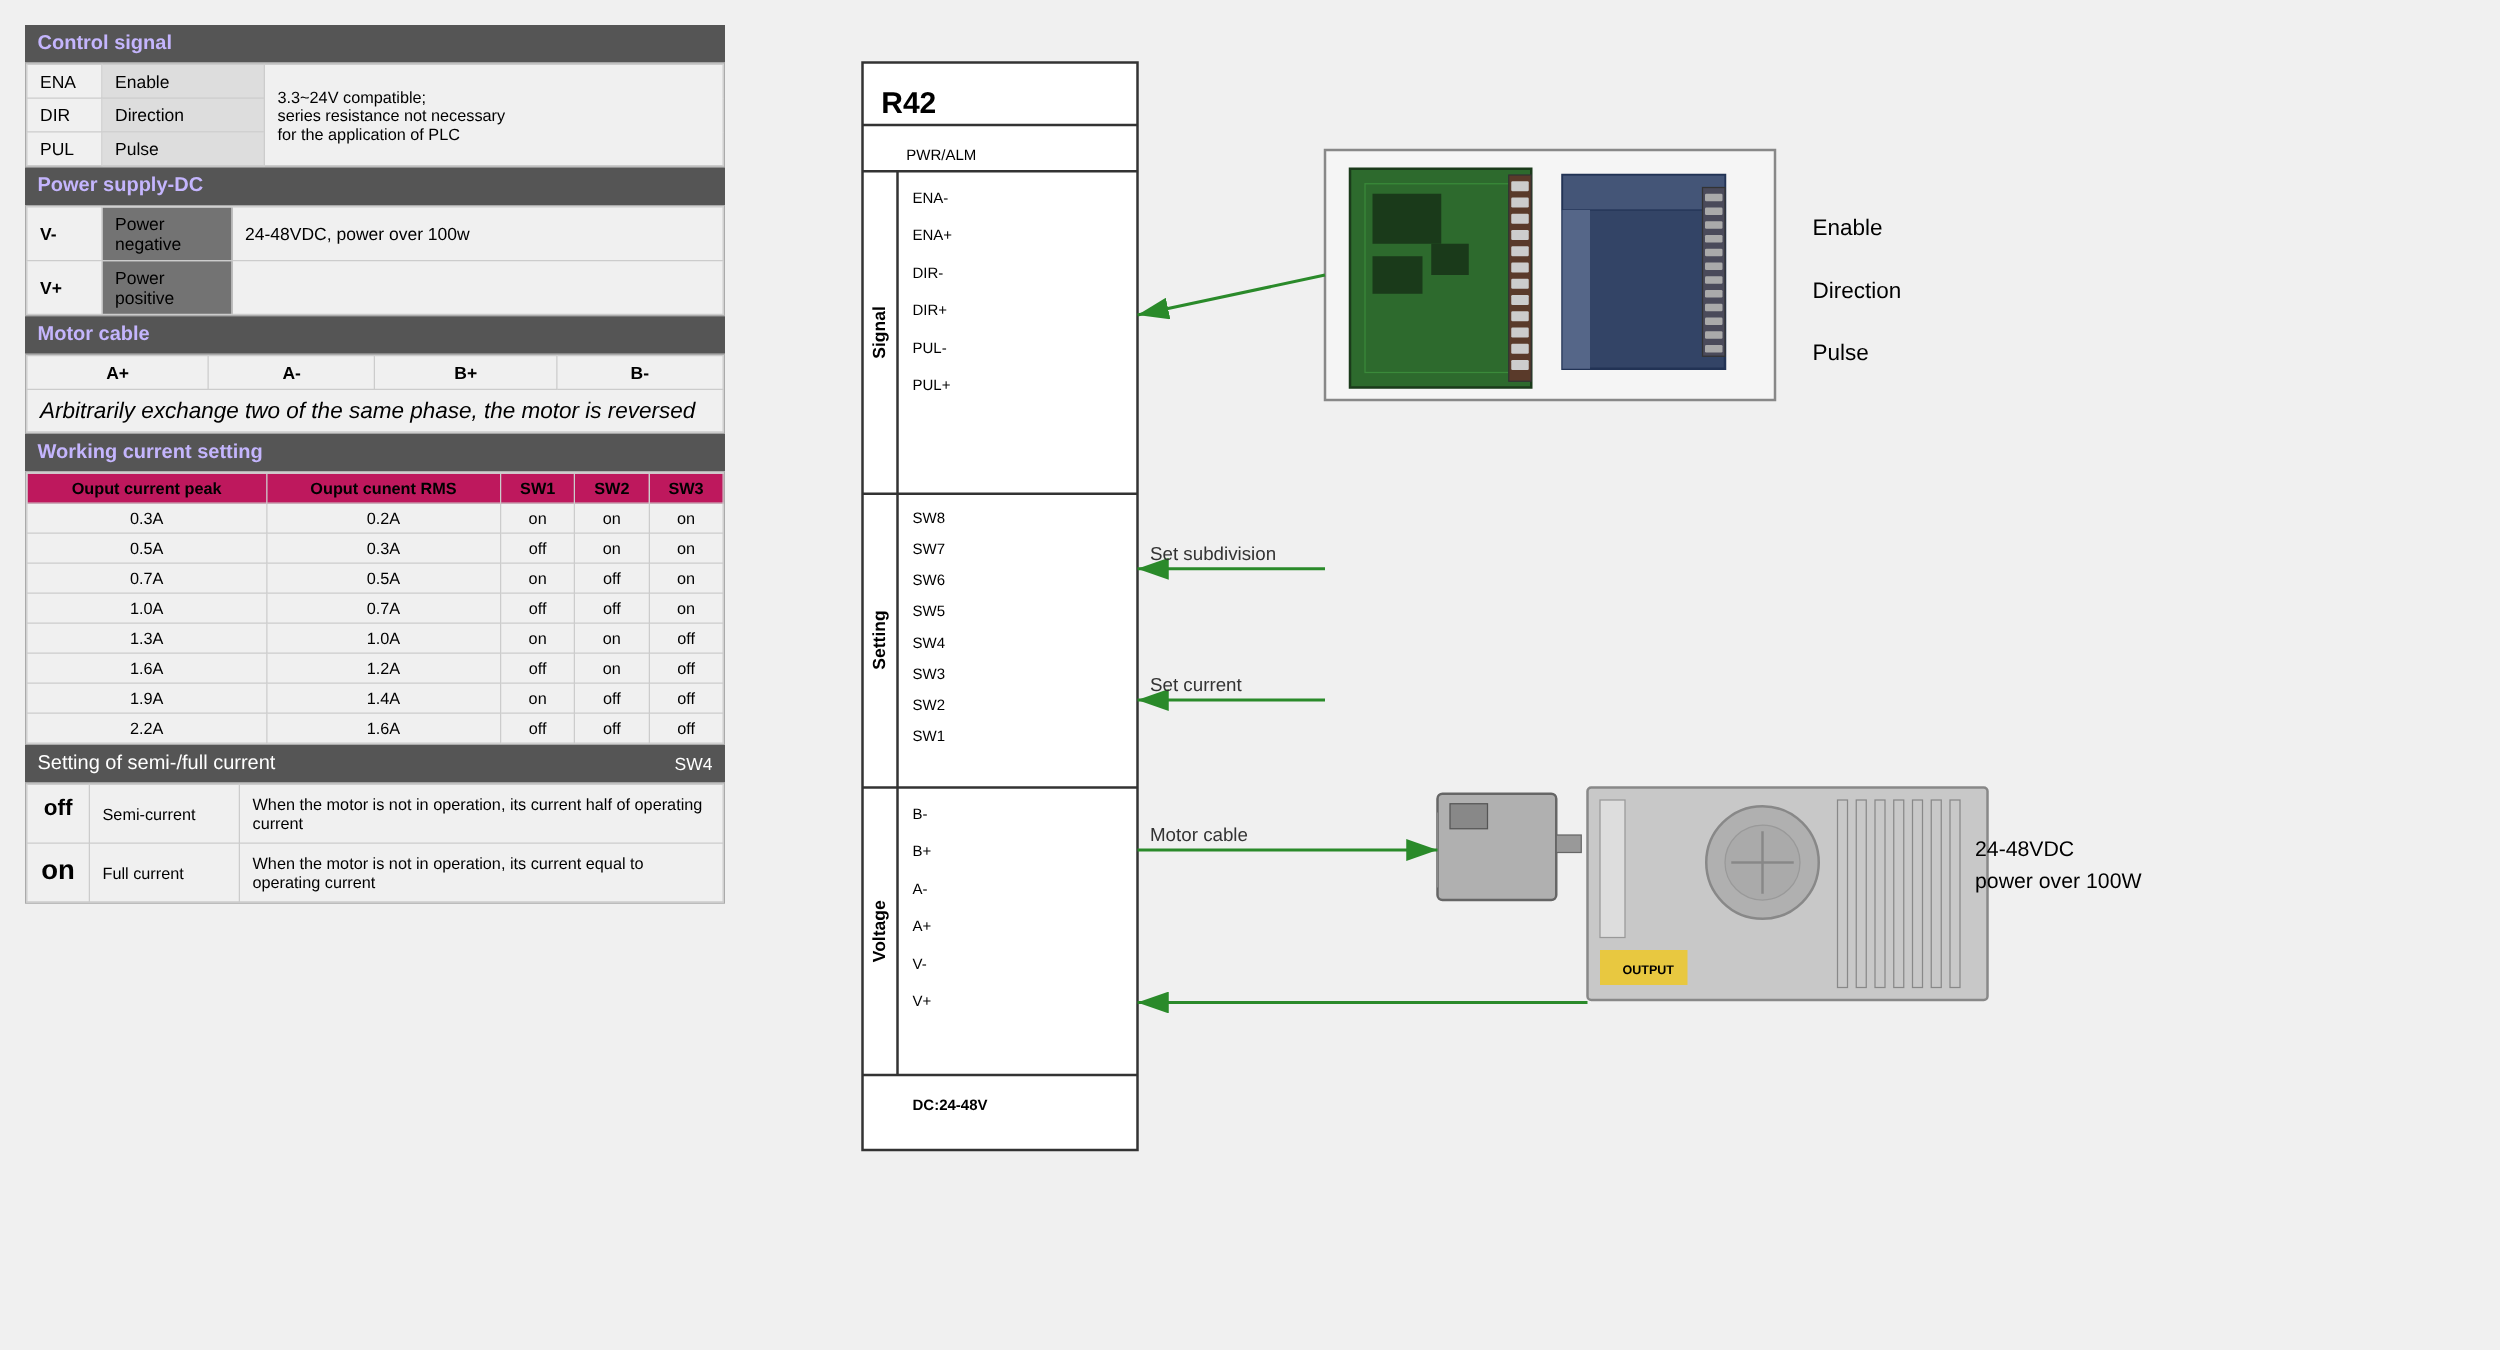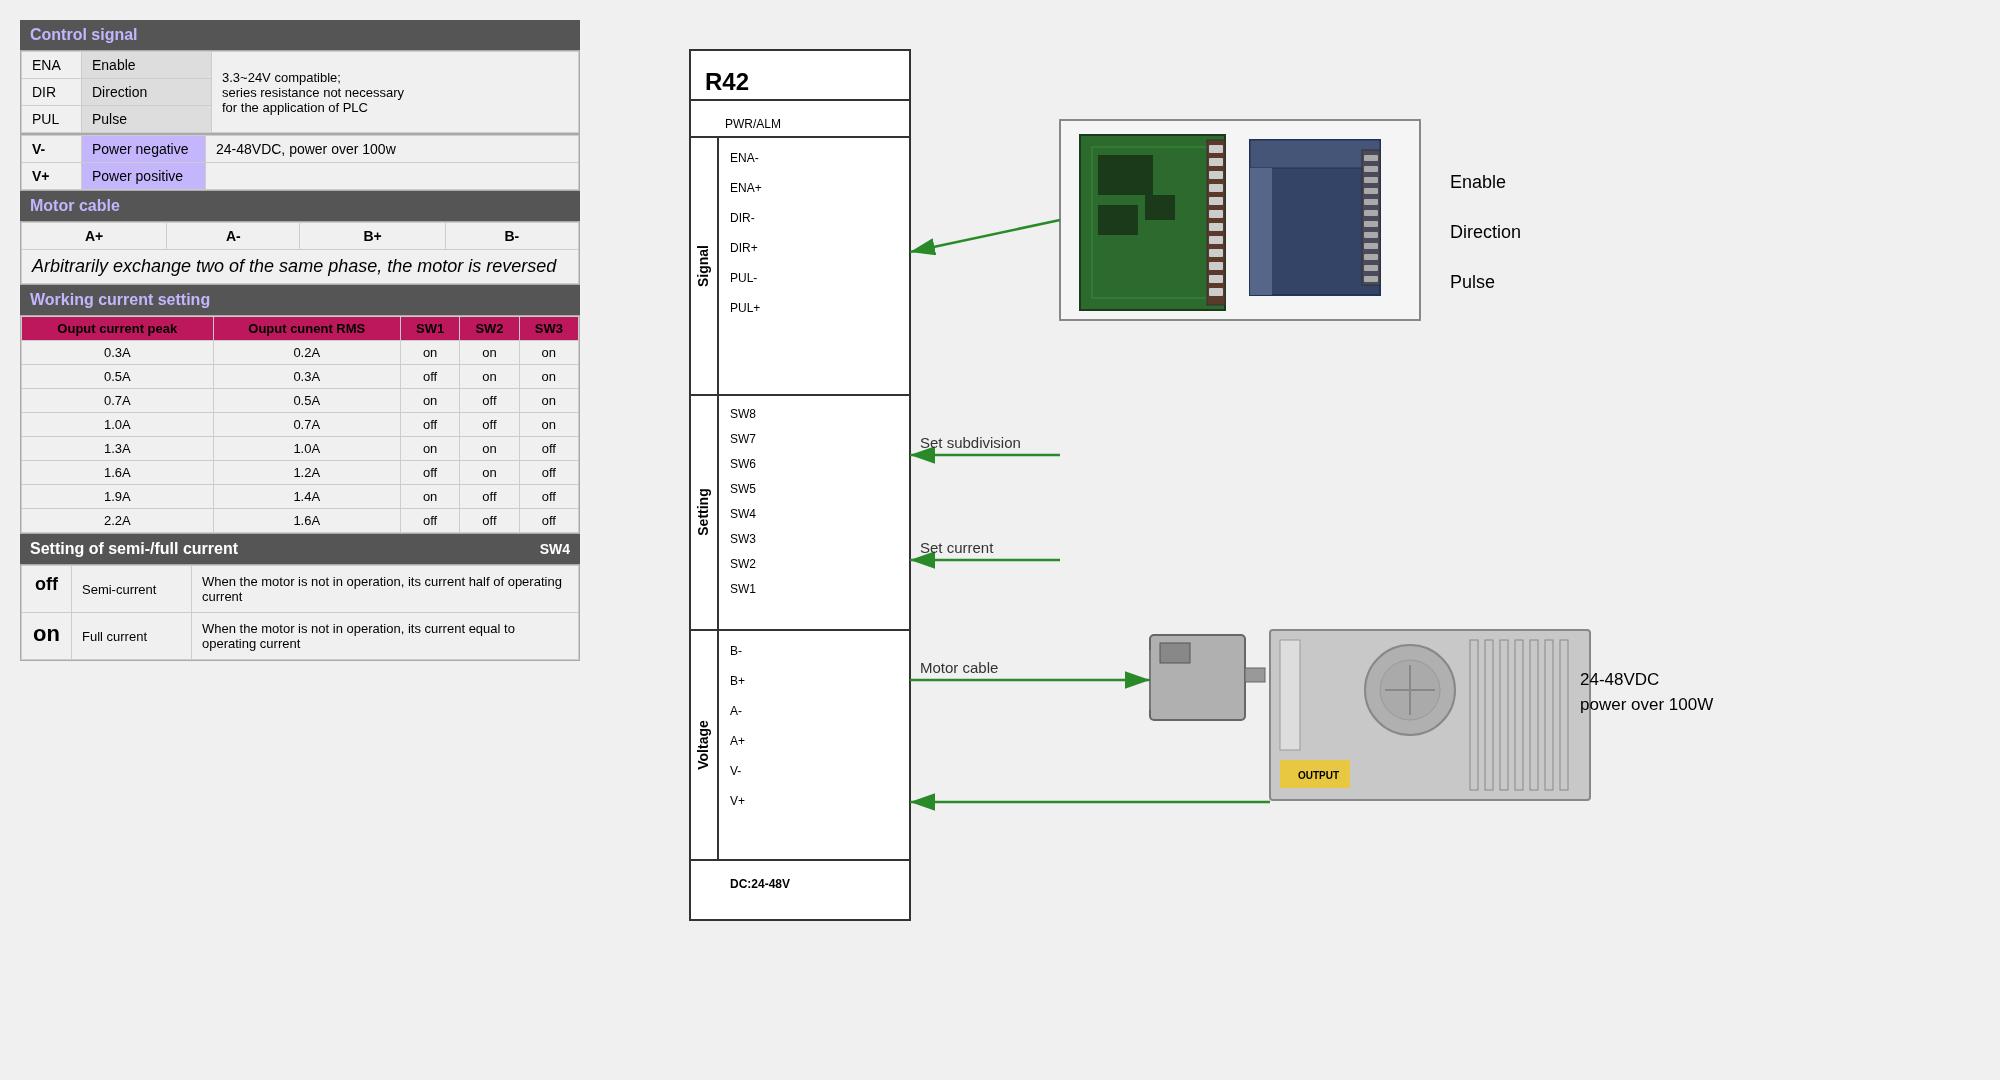--- a/index.html
+++ b/index.html
@@ -62,22 +62,22 @@
     .power-table td {
       padding: 5px 10px;
       border: 1px solid #ccc;
       vertical-align: middle;
     }
     .power-table .label-col {
       font-weight: bold;
       width: 60px;
     }
     .power-table .name-col {
-      background: #c4b5fd;
-      width: 124px;
+      background: #737373;
+      width: 104px;
     }
 
     .motor-cable-table {
       width: 100%;
       border-collapse: collapse;
     }
     .motor-cable-table td {
       padding: 5px 12px;
       border: 1px solid #ccc;
       text-align: center;
@@ -111,21 +111,21 @@
 
     .semi-full-header {
       display: flex;
       justify-content: space-between;
       align-items: center;
       background: #555;
       color: #fff;
       padding: 6px 10px;
     }
     .semi-full-header span {
-      font-weight: bold;
+      font-weight: normal;
       font-size: 16px;
     }
     .semi-full-header .sw4 {
       font-size: 14px;
     }
 
     .semi-full-table {
       width: 100%;
       border-collapse: collapse;
     }
@@ -194,20 +194,21 @@
         <tr>
           <td class="label-col">PUL</td>
           <td class="name-col">Pulse</td>
         </tr>
       </tbody>
         </table>
     </div>
   </div>
 
   <div>
+    <div class="section-header">Power supply-DC</div>
     <div class="table-outer">
       <table class="power-table">
         <tbody>
             <tr>
           <td class="label-col">V-</td>
           <td class="name-col">Power negative</td>
           <td>24-48VDC, power over 100w</td>
         </tr>
         <tr>
           <td class="label-col">V+</td>

